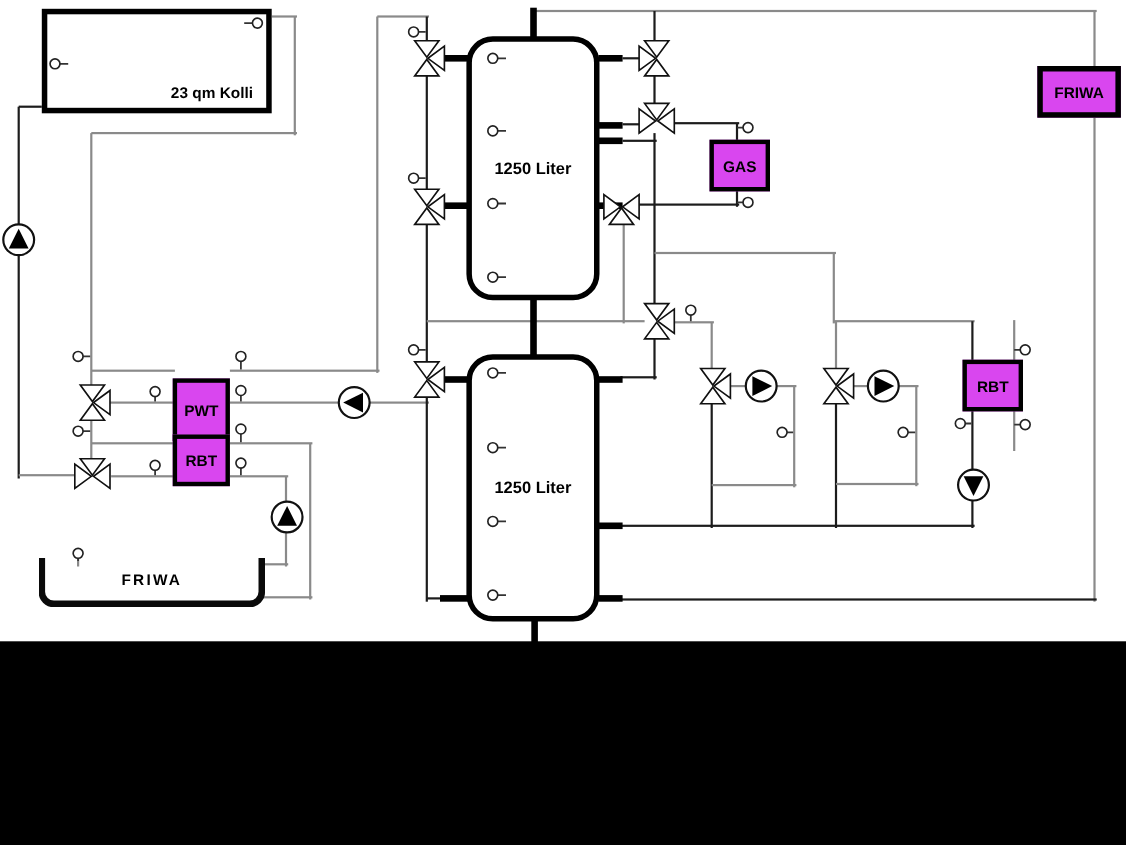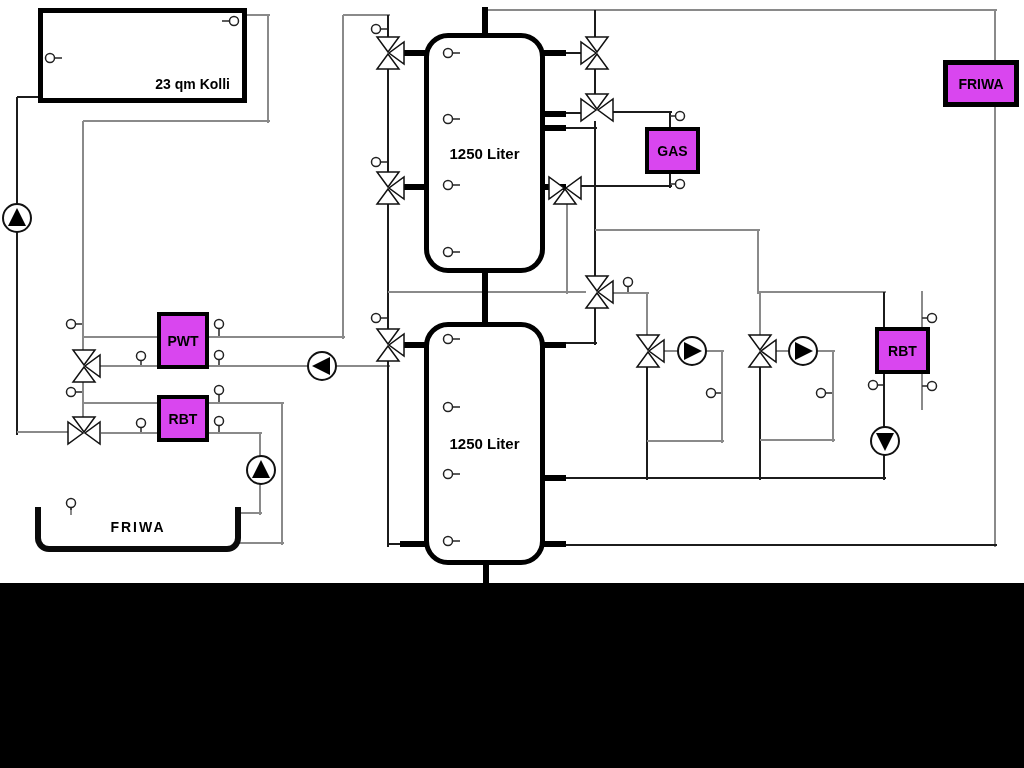--- a/index.html
+++ b/index.html
@@ -131,21 +131,21 @@
   </div>
 
   <div class="box" style="left:645px;top:127px;width:55px;height:47px;">
     <span class="box-label">GAS</span>
   </div>
 
   <div class="box" style="left:943px;top:60px;width:76px;height:47px;border-width:5px;">
     <span class="box-label">FRIWA</span>
   </div>
 
-  <div class="box" style="left:157px;top:312px;width:52px;height:57px;">
+  <div class="box" style="left:157px;top:344px;width:52px;height:57px;">
     <span class="box-label">PWT</span>
   </div>
 
   <div class="box" style="left:157px;top:395px;width:52px;height:47px;">
     <span class="box-label">RBT</span>
   </div>
 
   <div class="box" style="left:875px;top:327px;width:55px;height:47px;">
     <span class="box-label">RBT</span>
   </div>

